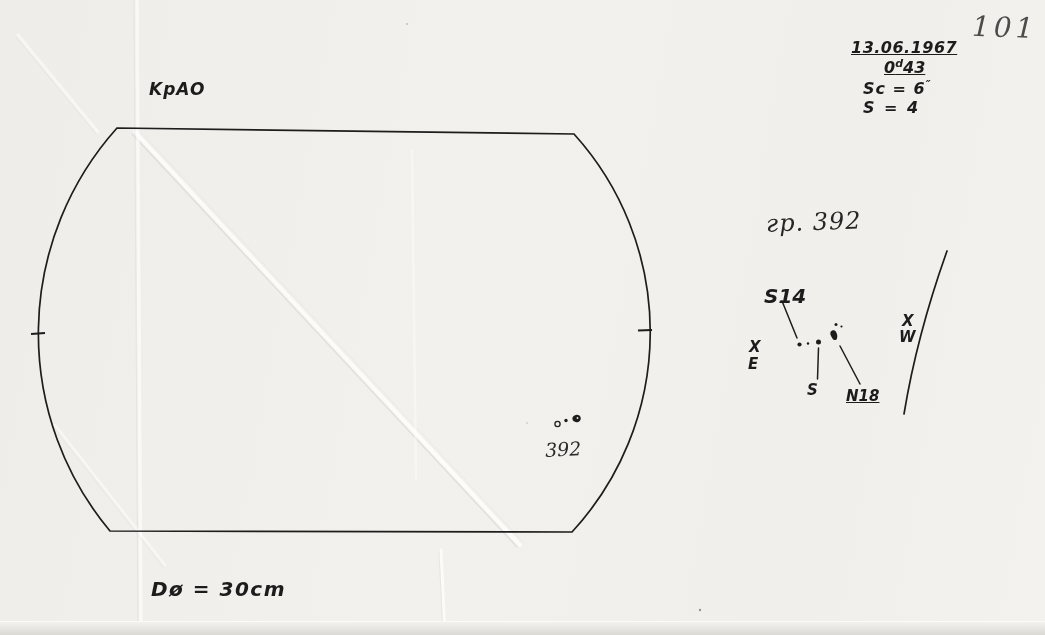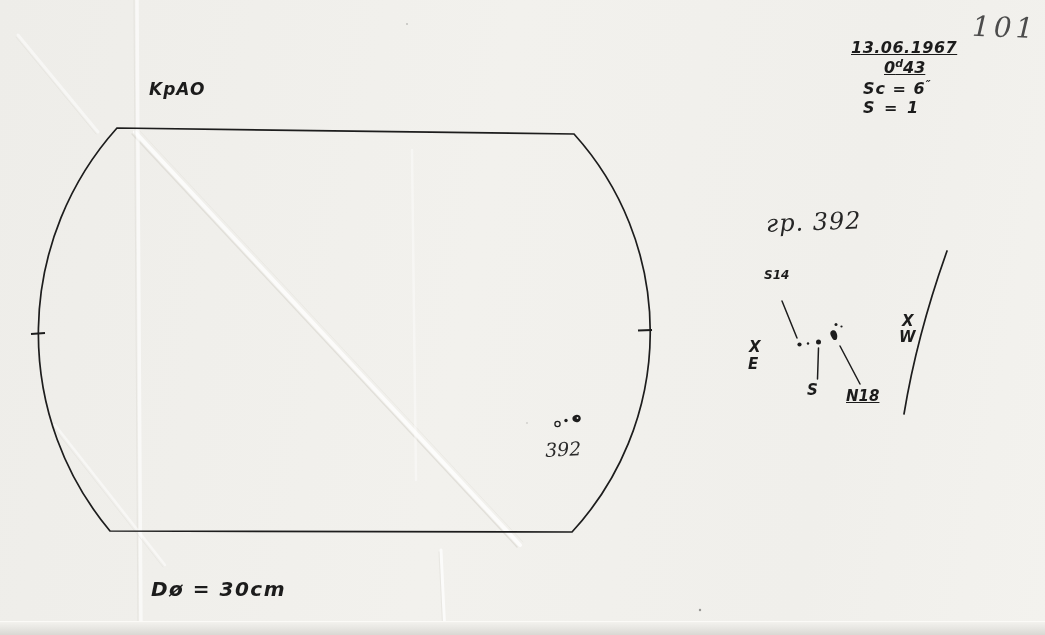--- a/index.html
+++ b/index.html
@@ -22,21 +22,21 @@
   }
   .observatory{left:149px;top:49px;font-size:17px;letter-spacing:1px;margin-top:30px;}
   .date{left:851px;top:38px;font-size:16px;letter-spacing:.5px;text-decoration:underline;}
   .time{left:884px;top:57px;font-size:16px;text-decoration:underline;}
   .time sup{font-size:11px;}
   .seeing{left:863px;top:78px;font-size:16px;letter-spacing:1px;}
   .seeing sup{font-size:11px;}
   .quality{left:863px;top:98px;font-size:16px;letter-spacing:2px;}
   .pagenum{left:972px;top:11px;font-size:28px;letter-spacing:4px;color:#4c4c4c;transform:rotate(2deg);}
   .sketch-title{left:766px;top:208px;font-size:24px;letter-spacing:1px;color:#262626;transform:rotate(-2deg);}
-  .s14{left:764px;top:268px;font-size:12px;}
+  .s14{left:764px;top:284px;font-size:20px;}
   .xe-x{left:749px;top:338px;font-size:15px;}
   .xe-e{left:748px;top:355px;font-size:15px;}
   .s-label{left:807px;top:381px;font-size:15px;}
   .n18{left:846px;top:387px;font-size:15px;text-decoration:underline;}
   .xw-x{left:902px;top:312px;font-size:15px;}
   .xw-w{left:899px;top:328px;font-size:15px;}
   .disk-group{left:545px;top:438px;font-size:19px;color:#2a2a2a;transform:rotate(-3deg);}
   .aperture{left:151px;top:577px;font-size:20px;letter-spacing:1.5px;text-align:center;}
   svg{position:absolute;left:0;top:0;}
   .bottom-edge{
@@ -100,21 +100,21 @@
   </svg>
 
   <div class="lbl printed observatory">KpAO</div>
 
   <div class="lbl printed date">13.06.1967</div>
 
   <div class="lbl printed time"><span>0</span><sup>d</sup><span>43</span></div>
 
   <div class="lbl printed seeing"><span>Sc = 6</span><sup>″</sup></div>
 
-  <div class="lbl printed quality">S = 1</div>
+  <div class="lbl printed quality">S = 4</div>
 
   <div class="lbl hand pagenum">101</div>
 
   <div class="lbl hand sketch-title">гр. 392</div>
 
   <div class="lbl printed s14">S14</div>
   <div class="lbl printed xe-x">X</div>
   <div class="lbl printed xe-e">E</div>
   <div class="lbl printed s-label">S</div>
   <div class="lbl printed n18">N18</div>

